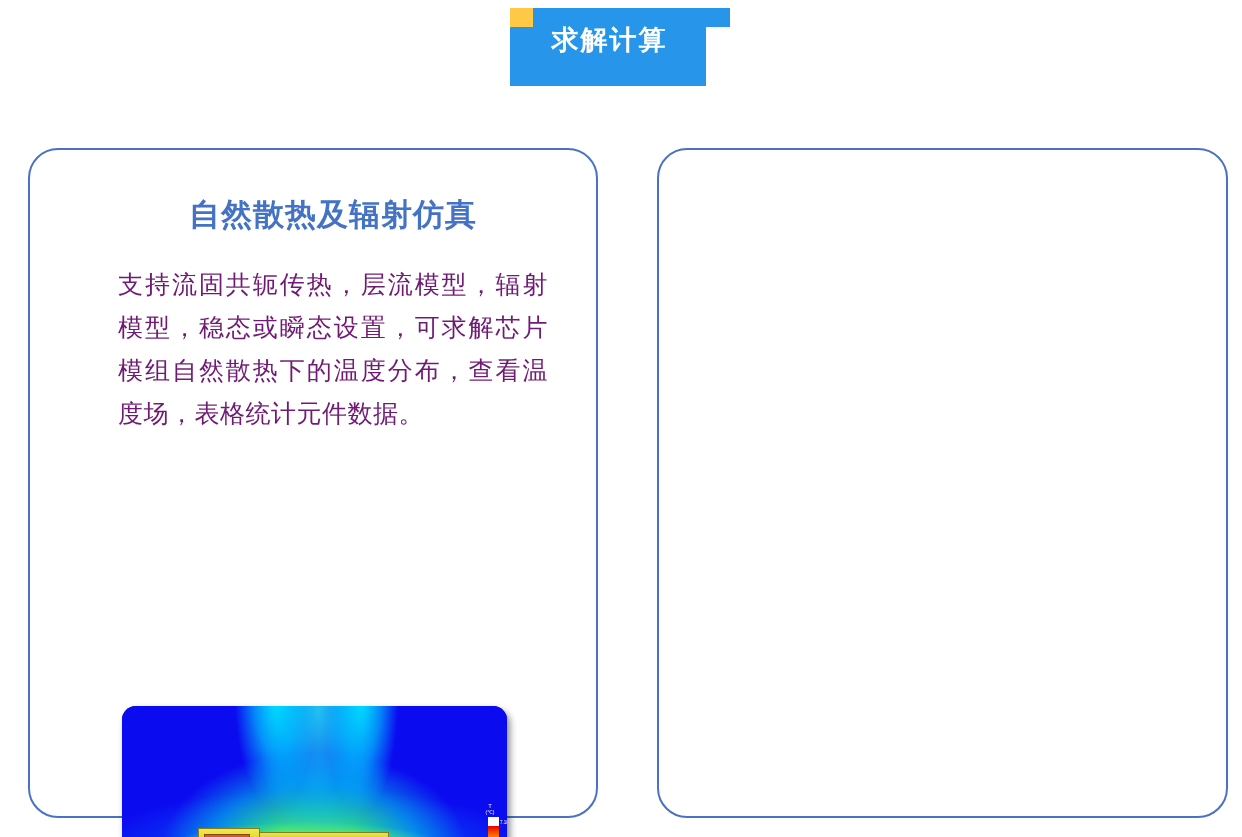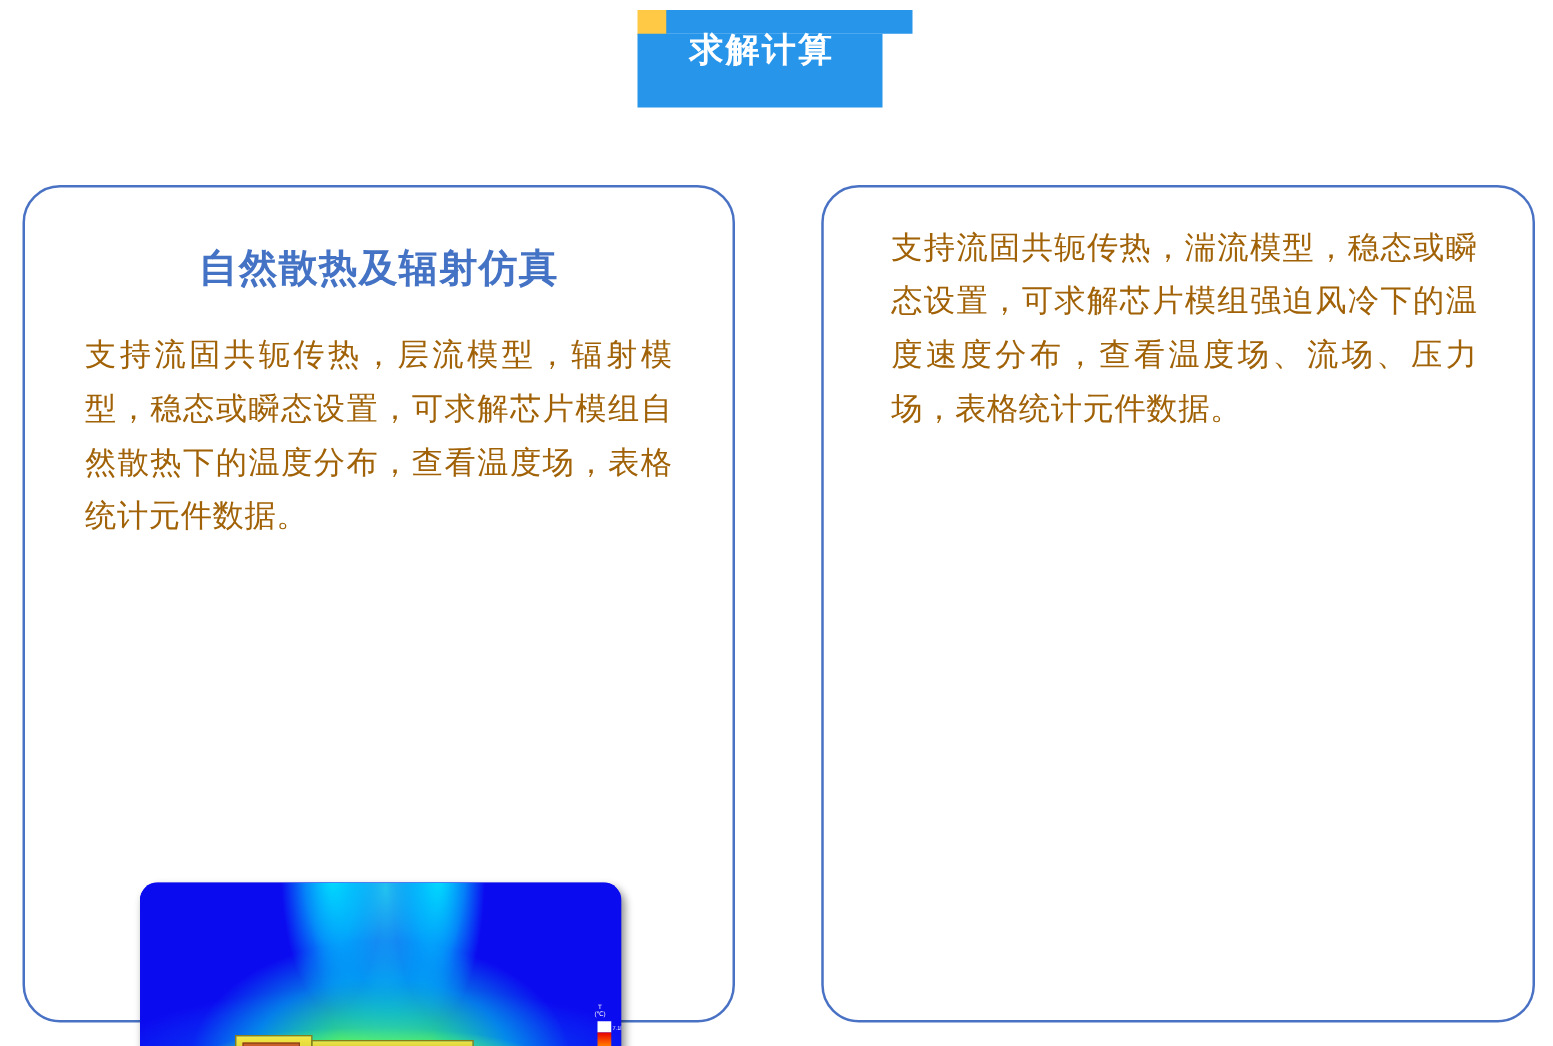--- a/index.html
+++ b/index.html
@@ -62,34 +62,34 @@
   
   .card {
     position: absolute;
     top: 148px;
     height: 670px;
     border: 2px solid #4a72c4;
     border-radius: 30px;
     background: #ffffff;
     box-sizing: border-box;
   }
-  .card-left  { left: 18px;  width: 570px; }
+  .card-left  { left: 28px;  width: 570px; padding-left: 40px; }
   .card-right { left: 657px; width: 571px; }
 
   .card-title {
     text-align: center;
     color: #4472c4;
     font-size: 31px;
     font-weight: bold;
     letter-spacing: 1px;
     margin-top: 44px;
   }
 
   .card-body {
-    color: #a16207;
+    color: #701a75;
     font-size: 25px;
     line-height: 43px;
     letter-spacing: 0.5px;
     margin: 27px 48px 0 48px;
     text-align: justify;
   }
   .card-right .card-body { margin-left: 54px; margin-right: 44px; }
 
   
   .figure {
@@ -231,15 +231,14 @@
       <div class="legend-ticks">
         <div>7.182e+</div>
 
       </div>
     </div>
 
   </div>
 </div>
 
 <div class="card card-right">
-  <div class="card-body">支持流固共轭传热，湍流模型，稳态或瞬态设置，可求解芯片模组强迫风冷下的温度速度分布，查看温度场、流场、压力场，表格统计元件数据。</div>
 
 </div>
 
 </body></html>

